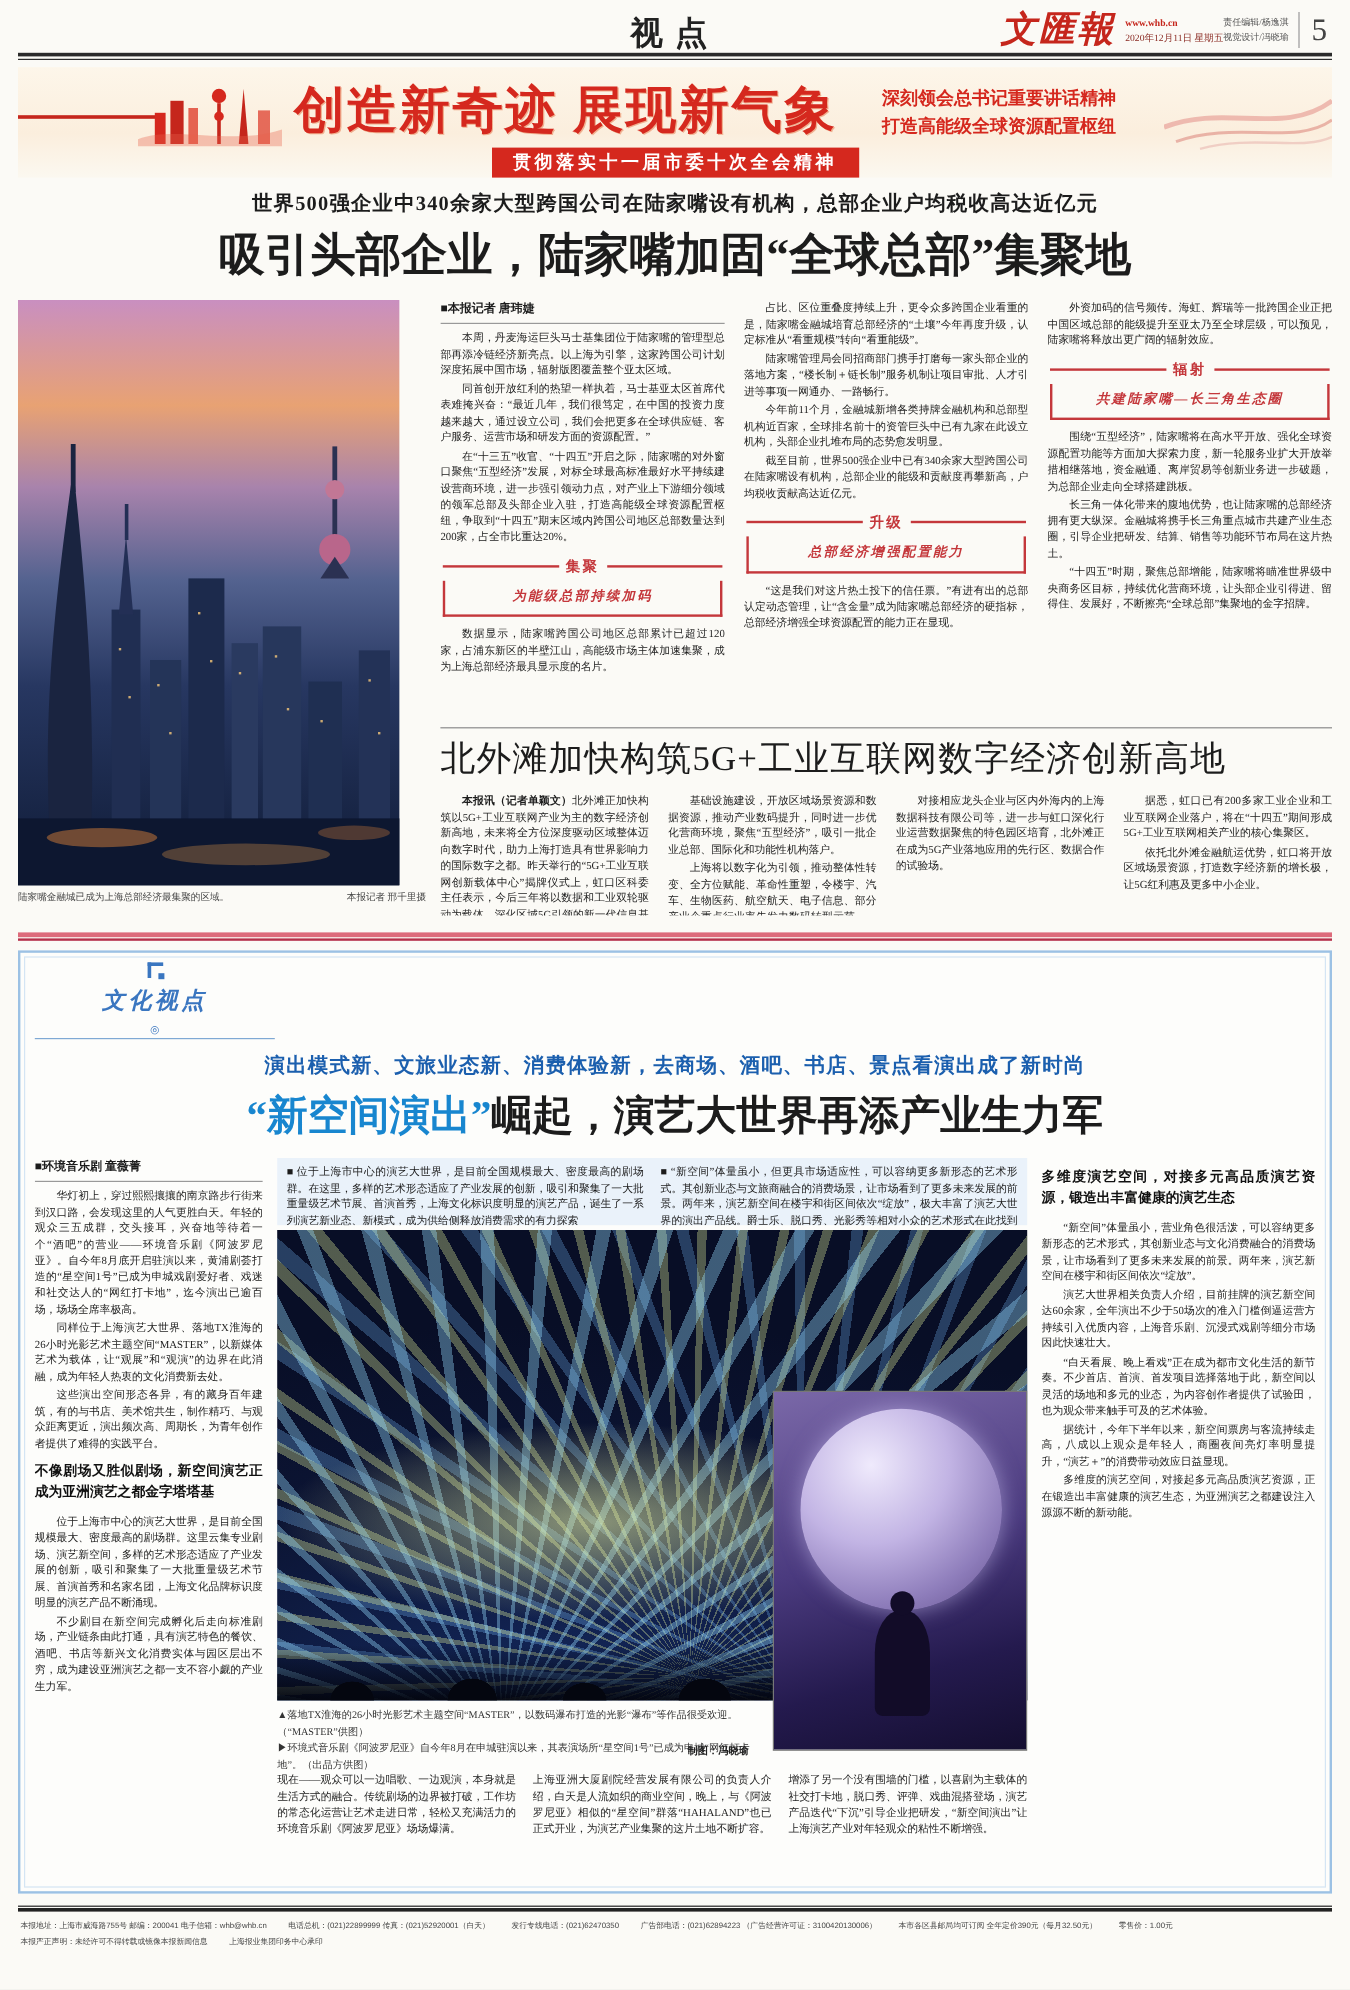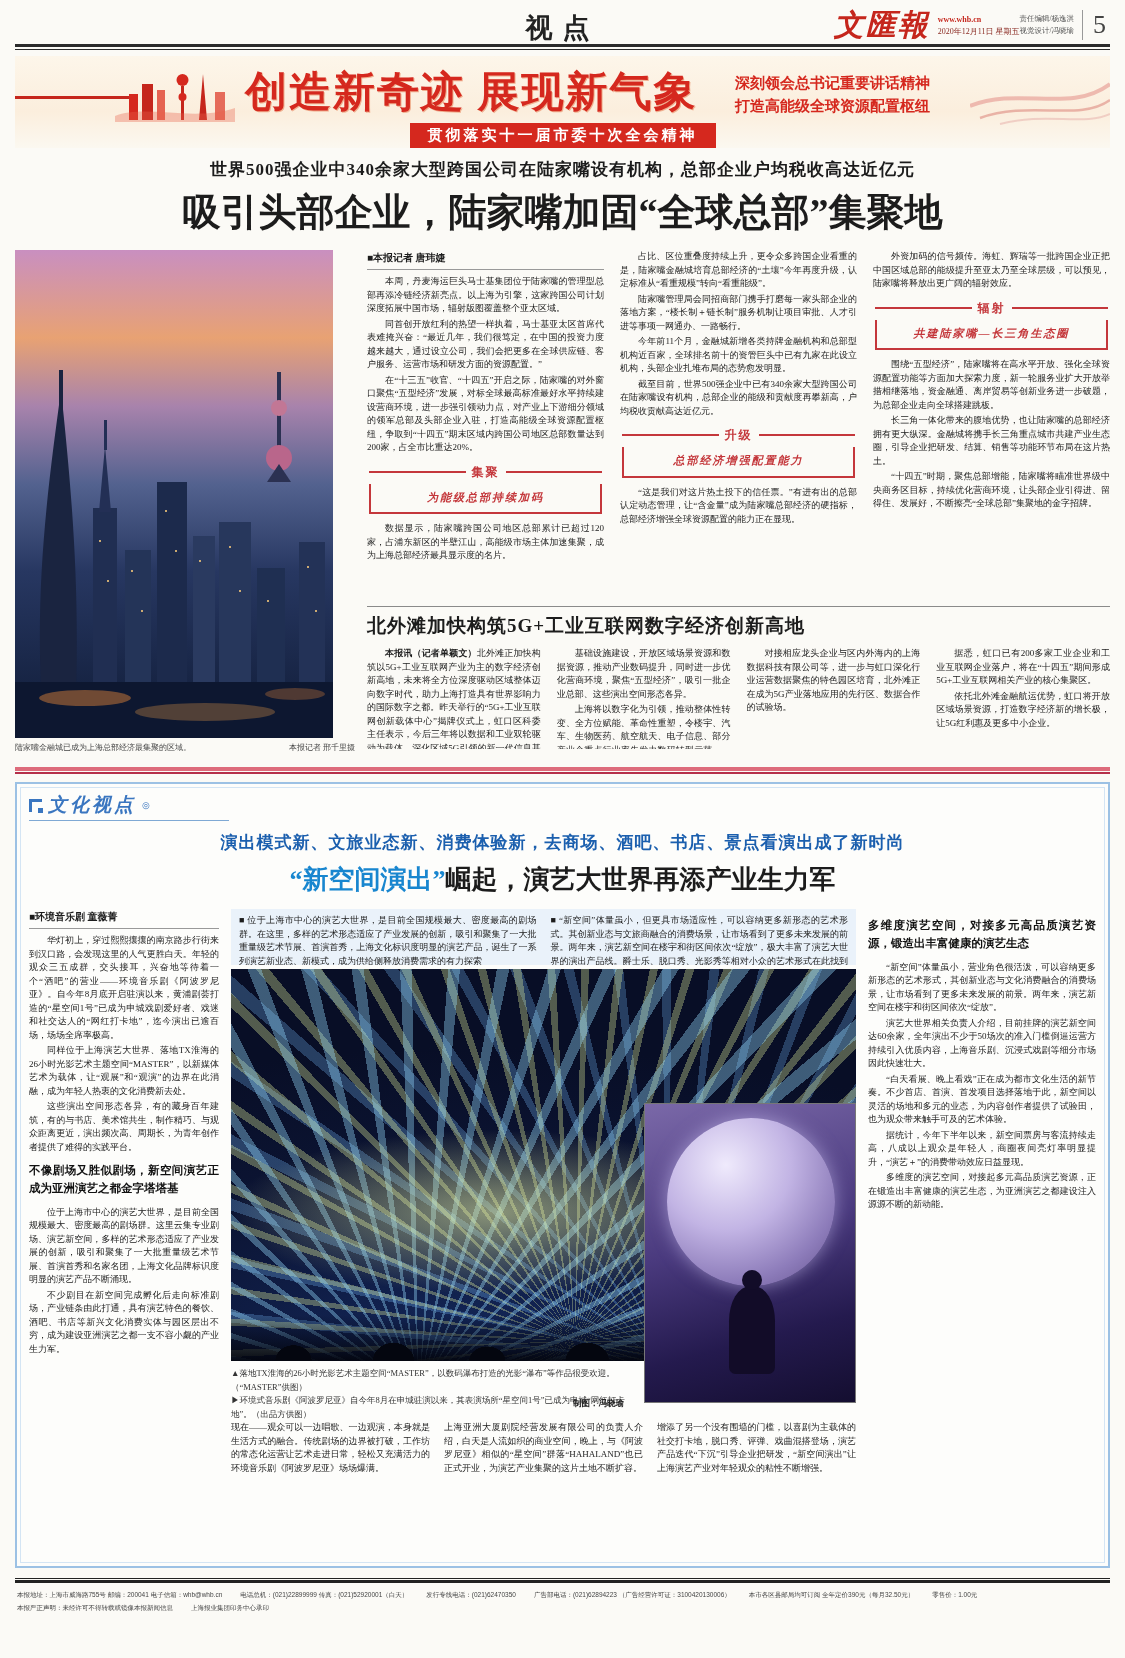--- a/index.html
+++ b/index.html
@@ -40,34 +40,34 @@
   .text-cols { display:flex; gap:16px; height:348px; overflow:hidden; }
   .col { flex:1; min-width:0; font-size:9px; line-height:1.5; text-align:justify; overflow:hidden; }
   .col p, .c-side p, .bcols p, .intro p { text-indent:2em; margin-bottom:2px; }
   .byline { font-size:10px; font-weight:bold; border-bottom:1px solid #999; padding-bottom:4px; margin-bottom:5px; text-indent:0 !important; }
   .tagbox { margin:8px 2px; }
   .tagrow { display:flex; align-items:center; gap:6px; }
   .tagrow .tline { flex:1; height:2px; background:#c4373b; }
   .tagrow .tag { color:#c4373b; font-weight:900; font-size:12px; letter-spacing:2px; }
   .tbody { border:2px solid #c4373b; border-top:none; margin-top:3px; padding:5px 6px 7px; text-align:center; color:#c4373b; font-size:11px; font-style:italic; font-weight:bold; letter-spacing:2px; }
   .rule-thin { border-top:1px solid #8a8a8a; margin:8px 0 6px; }
-  .hl5g { font-size:19px; font-weight:700; letter-spacing:1px; margin:2px 0 8px; }
+  .hl5g { font-size:29px; font-weight:400; letter-spacing:1px; margin:2px 0 8px; }
   .cols5g { display:flex; gap:16px; height:102px; overflow:hidden; }
 
   
   .red-sep { margin-top:14px; height:7px; border-top:4px solid #dd6b7b; border-bottom:2px solid #b5304a; }
   .culture-box { position:relative; margin-top:8px; height:786px; border:2px solid #9cc1e4; background:#fdfdfb; padding:8px 12px; }
   .culture-box::after { content:""; position:absolute; inset:3px; border:1px solid #d4e5f4; pointer-events:none; }
-  .c-label { display:flex; align-items:center; gap:6px; width:200px; border-bottom:1px solid #7fa9d4; padding-bottom:2px; }
+  .c-label { display:flex; align-items:center; gap:6px; width:200px; border-bottom:1px solid #7fa9d4; padding-bottom:2px;flex-direction:column; }
   .c-label-icon { width:13px; height:13px; border-left:3px solid #3a76c0; border-top:3px solid #3a76c0; position:relative; }
   .c-label-icon::after { content:""; position:absolute; right:-1px; bottom:-1px; width:5px; height:5px; background:#3a76c0; }
   .c-label-text { color:#3a76c0; font-size:19px; font-weight:bold; font-style:italic; letter-spacing:3px; }
   .c-label-mark { color:#3a76c0; font-size:9px; }
   .c-deck { text-align:center; color:#1b5fae; font-size:17px; font-weight:bold; letter-spacing:1px; margin-top:10px; }
-  .c-hl { text-align:center; margin-top:8px; font-size:26px; font-weight:900; }
+  .c-hl { text-align:center; margin-top:8px; font-size:34px; font-weight:900; }
   .c-hl .blue { color:#1886cf; }
   .c-body { display:flex; gap:12px; margin-top:12px; height:628px; position:relative; z-index:1; }
   .c-side { width:190px; flex:none; font-size:9px; line-height:1.5; text-align:justify; overflow:hidden; }
   .c-right { width:228px; }
   .c-sub { font-weight:900; font-size:11.5px; line-height:1.55; color:#111; margin:8px 0; text-indent:0 !important; }
   .c-mid { flex:1; min-width:0; display:flex; flex-direction:column; }
   .intro { background:#eaf2fa; display:flex; gap:14px; padding:5px 8px; font-size:9px; line-height:1.5; text-align:justify; height:56px; overflow:hidden; }
   .intro > div { flex:1; }
   .photo2-wrap { position:relative; margin-top:4px; }
   .photo2 { width:100%; height:392px;
@@ -266,21 +266,21 @@
           </div>
         </div>
 
         <div class="rule-thin"></div>
         <h2 class="hl5g">北外滩加快构筑5G+工业互联网数字经济创新高地</h2>
         <div class="cols5g">
           <div class="col">
             <p><b>本报讯（记者单颖文）</b><span>北外滩正加快构筑以5G+工业互联网产业为主的数字经济创新高地，未来将全方位深度驱动区域整体迈向数字时代，助力上海打造具有世界影响力的国际数字之都。昨天举行的“5G+工业互联网创新载体中心”揭牌仪式上，虹口区科委主任表示，今后三年将以数据和工业双轮驱动为载体，深化区域5G引领的新一代信息基础设施建设。</span></p>
           </div>
           <div class="col">
-              <p>基础设施建设，开放区域场景资源和数据资源，推动产业数码提升，同时进一步优化营商环境，聚焦“五型经济”，吸引一批企业总部、这些演出空间形态各异。</p>
+              <p>基础设施建设，开放区域场景资源和数据资源，推动产业数码提升，同时进一步优化营商环境，聚焦“五型经济”，吸引一批企业总部、国际化和功能性机构落户。</p>
               <p>上海将以数字化为引领，推动整体性转变、全方位赋能、革命性重塑，令楼宇、汽车、生物医药、航空航天、电子信息、部分产业个重点行业率先发力数码转型示范——上海市工业互联网协会。</p>
             </div>
           <div class="col">
               <p>对接相应龙头企业与区内外海内的上海数据科技有限公司等，进一步与虹口深化行业运营数据聚焦的特色园区培育，北外滩正在成为5G产业落地应用的先行区、数据合作的试验场。</p>
             </div>
           <div class="col">
               <p>据悉，虹口已有200多家工业企业和工业互联网企业落户，将在“十四五”期间形成5G+工业互联网相关产业的核心集聚区。</p>
               <p>依托北外滩金融航运优势，虹口将开放区域场景资源，打造数字经济新的增长极，让5G红利惠及更多中小企业。</p>
             </div>
         </div>

